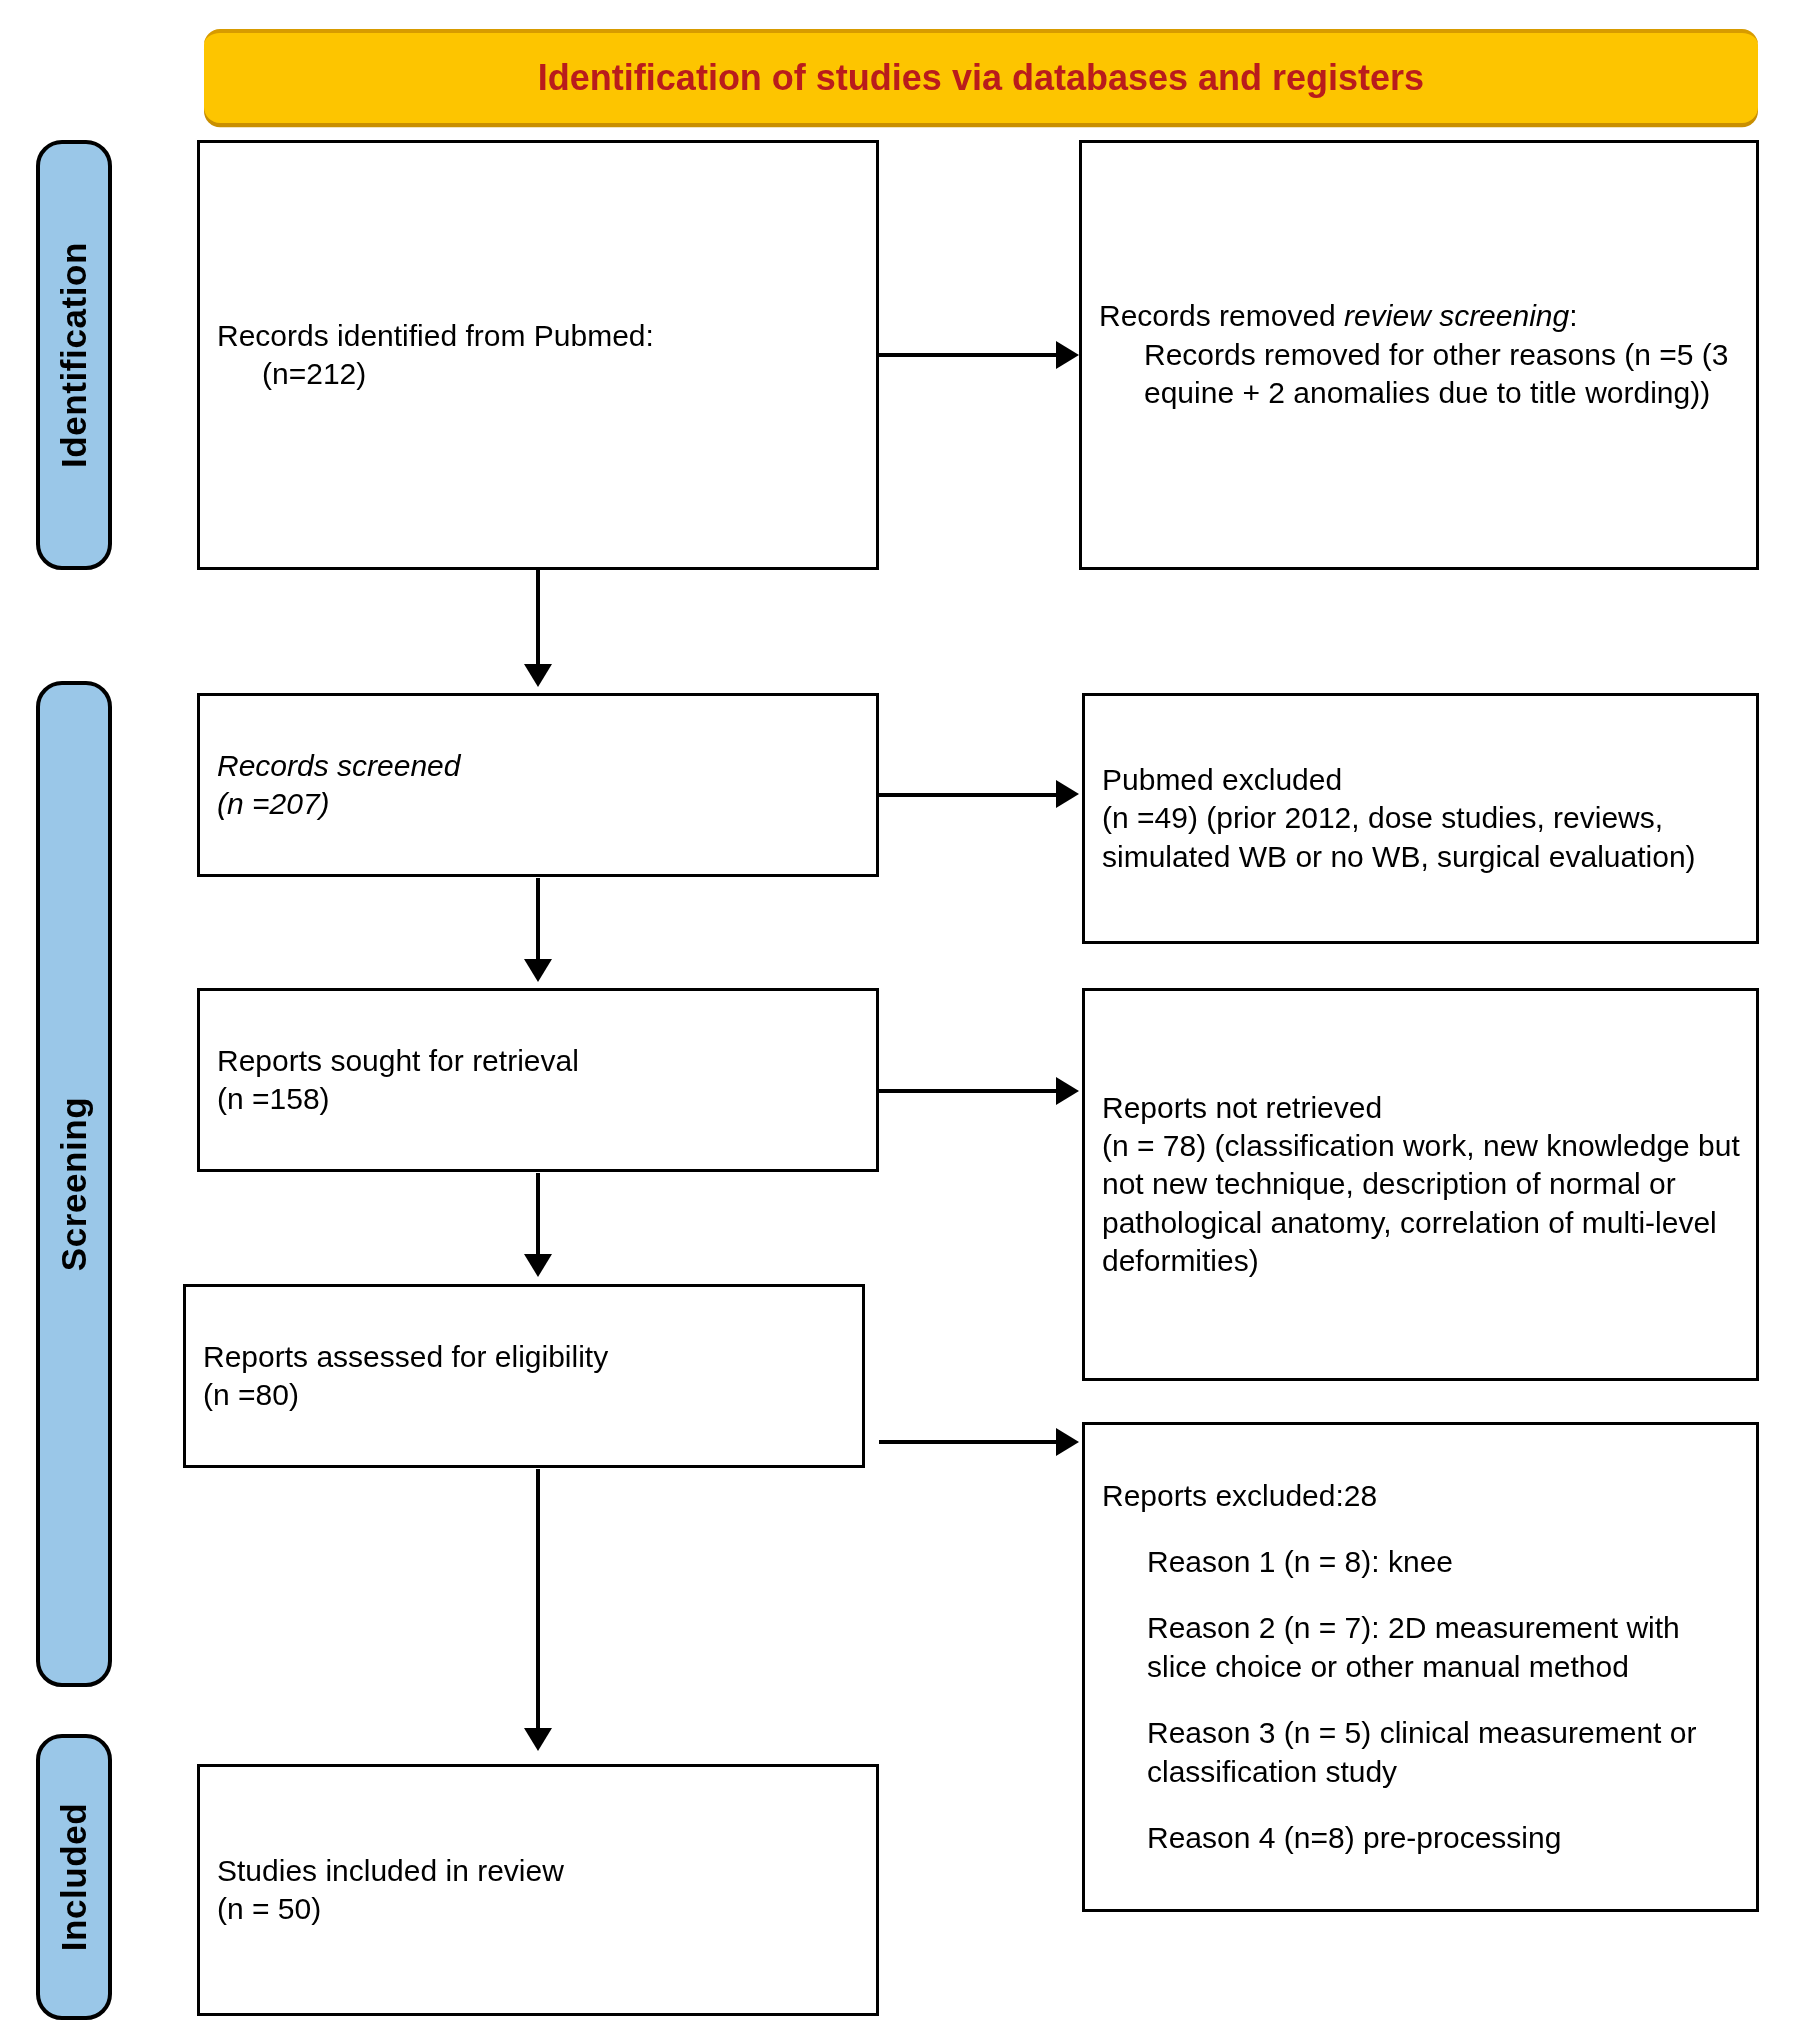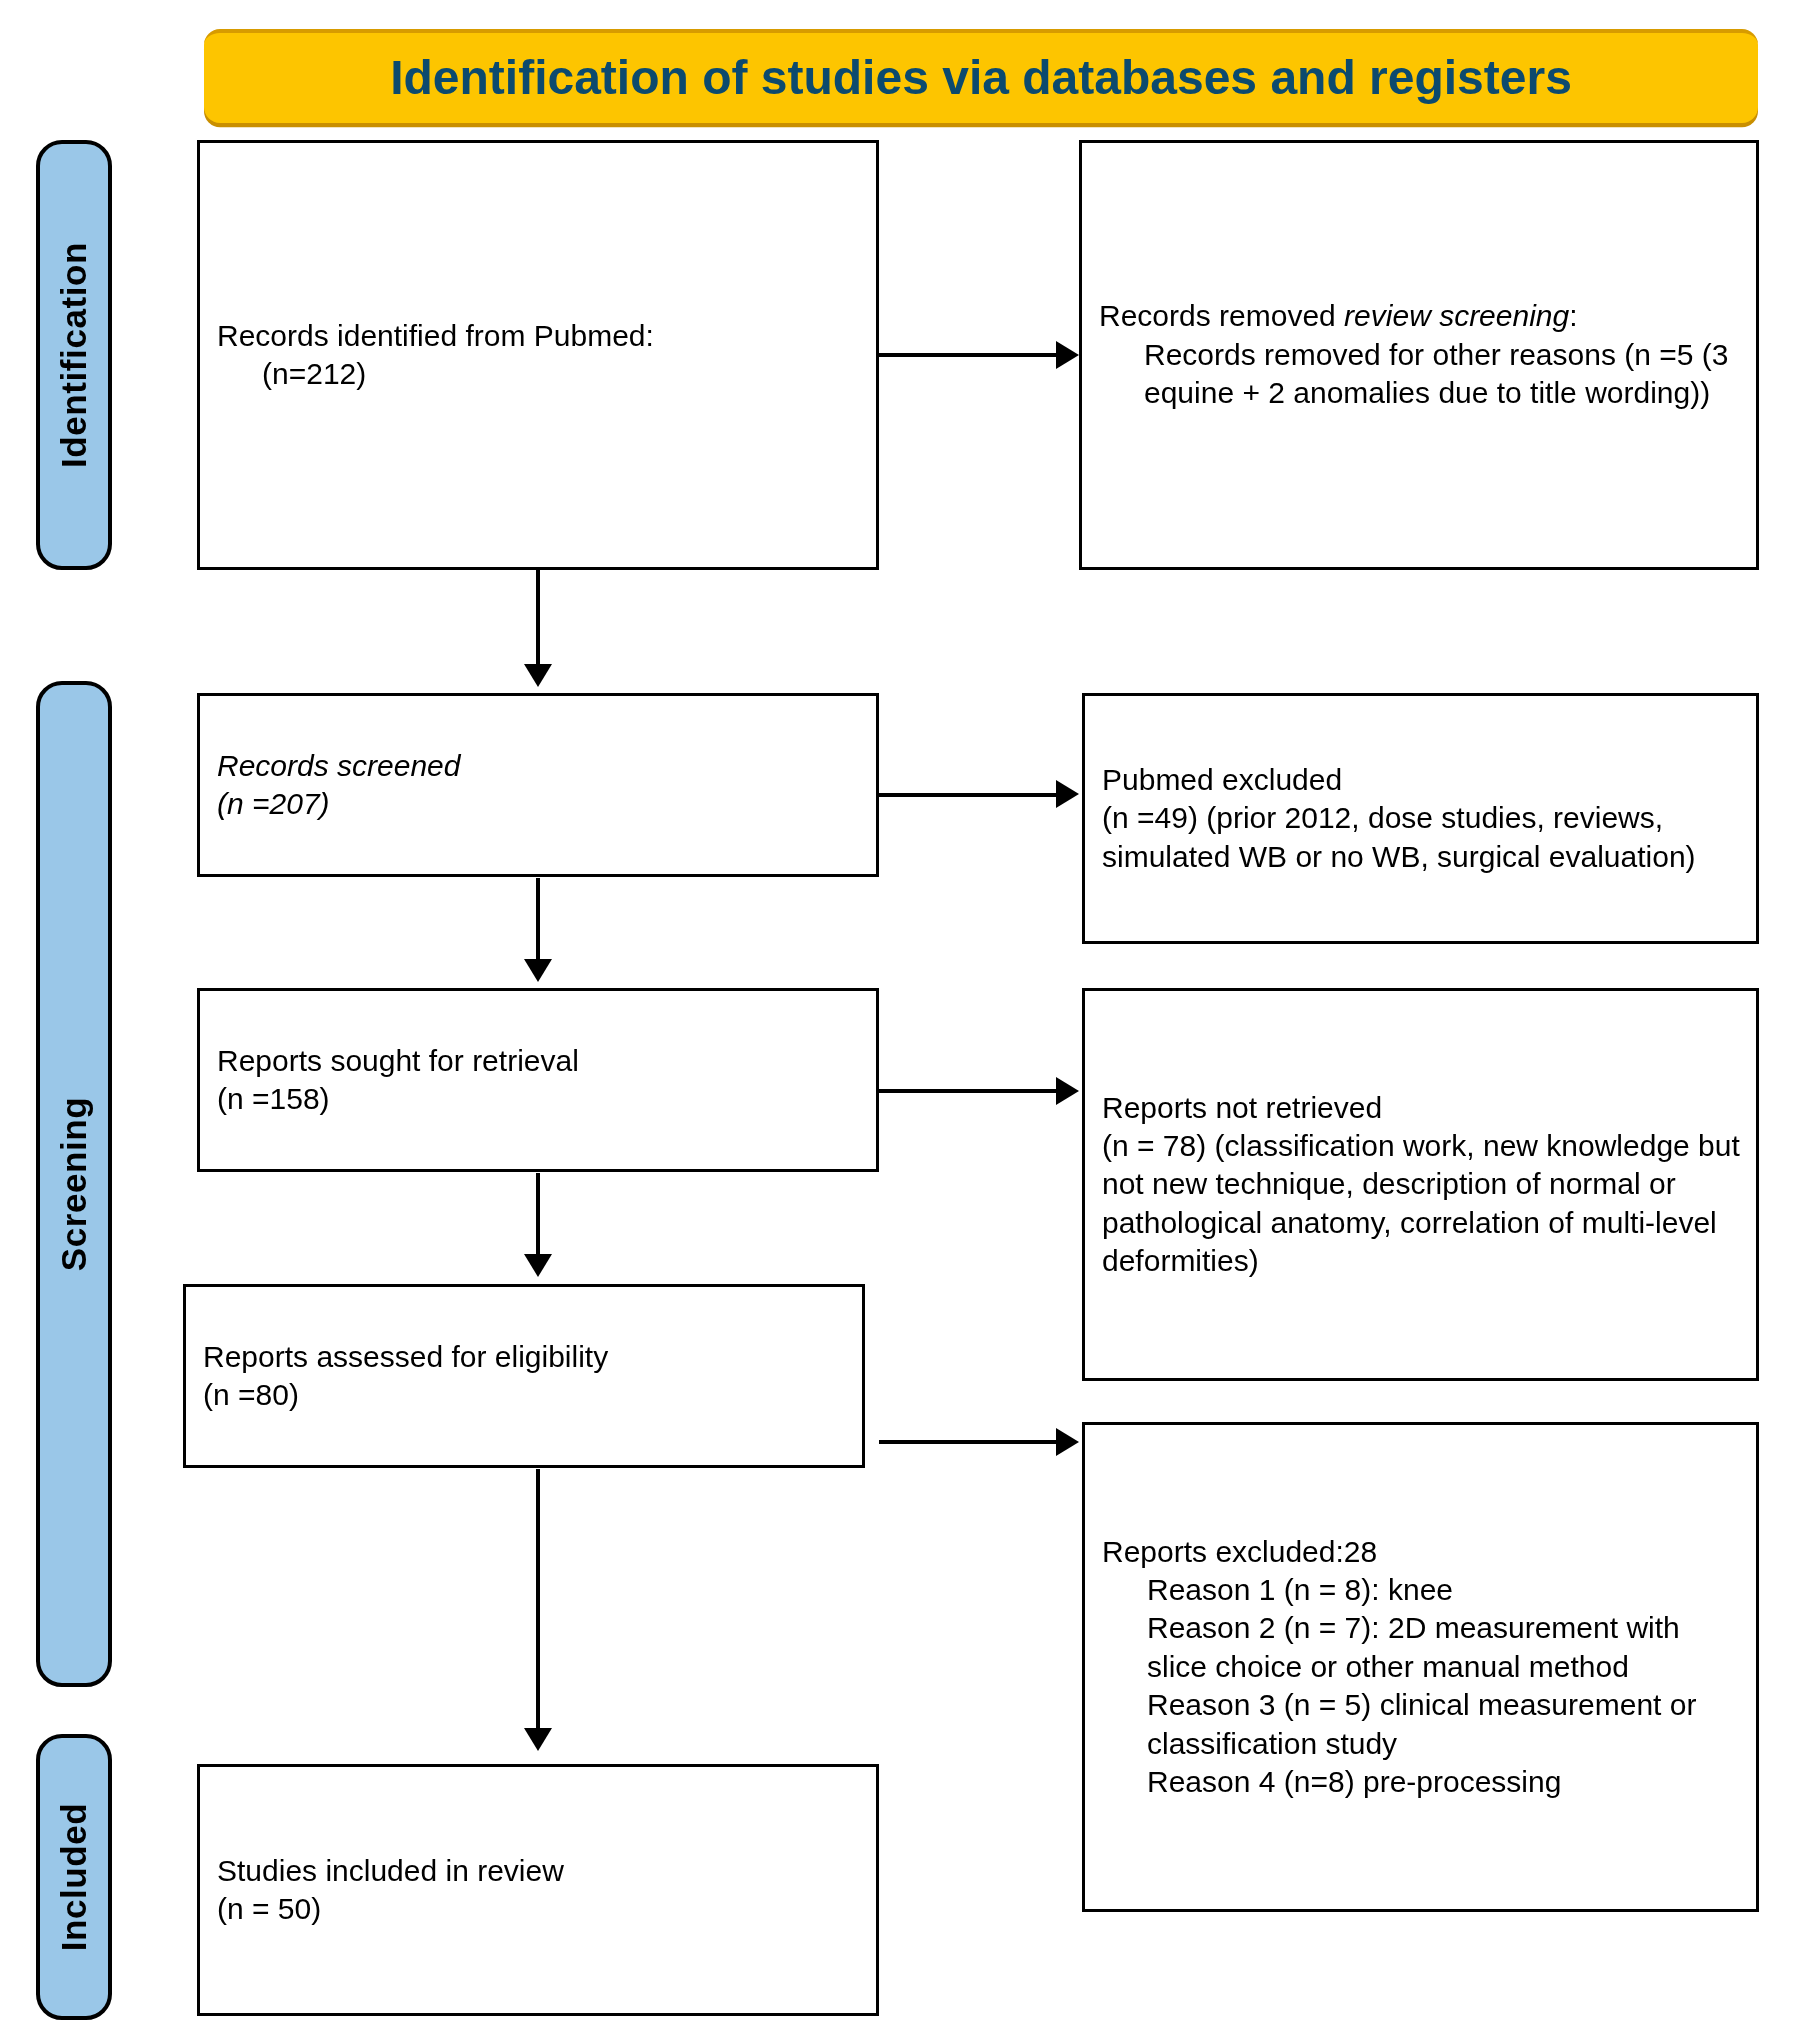--- a/index.html
+++ b/index.html
@@ -30,23 +30,23 @@
     background: #FDC500;
     border-radius: 16px;
     border-top: 4.3px solid #D79B00;
     box-shadow: 0 4.3px 0 0 #C98F00;
     display: flex;
     align-items: center;
     justify-content: center;
     box-sizing: border-box;
   }
   .banner-text {
-    font-size: 48px;
+    font-size: 36px;
     font-weight: bold;
-    color: #0c4a6e;
+    color: #b91c1c;
     letter-spacing: 0px;
     text-align: left;
     line-height: 1.1;
   }
 
   
   .stage {
     position: absolute;
     background: #9AC7E8;
     border: 4.3px solid #000000;
@@ -94,21 +94,21 @@
   }
   .fbox em { font-style: italic; }
 
   #box-identified   { left: 197px;  top: 140px;  width: 682px; height: 430px; }
   #box-removed      { left: 1079px; top: 140px;  width: 680px; height: 430px; }
   #box-screened     { left: 197px;  top: 693px; width: 682px; height: 184px; font-style: italic; }
   #box-excluded     { left: 1082px; top: 693px; width: 677px; height: 251px; }
   #box-sought       { left: 197px;  top: 988px; width: 682px; height: 184px; }
   #box-notretrieved { left: 1082px; top: 988px; width: 677px; height: 393px; }
   #box-assessed     { left: 183px;  top: 1284px; width: 682px; height: 184px; }
-  #box-repexcluded  { left: 1082px; top: 1422px; width: 677px; height: 490px; }
+  #box-repexcluded  { left: 1082px; top: 1422px; width: 677px; height: 490px; gap: 28px; }
   #box-included     { left: 197px;  top: 1764px; width: 682px; height: 252px; }
 
   
   .conn { position: absolute; }
   .vline {
     position: absolute;
     width: 3.7px;
     background: #000000;
   }
   .hline {

